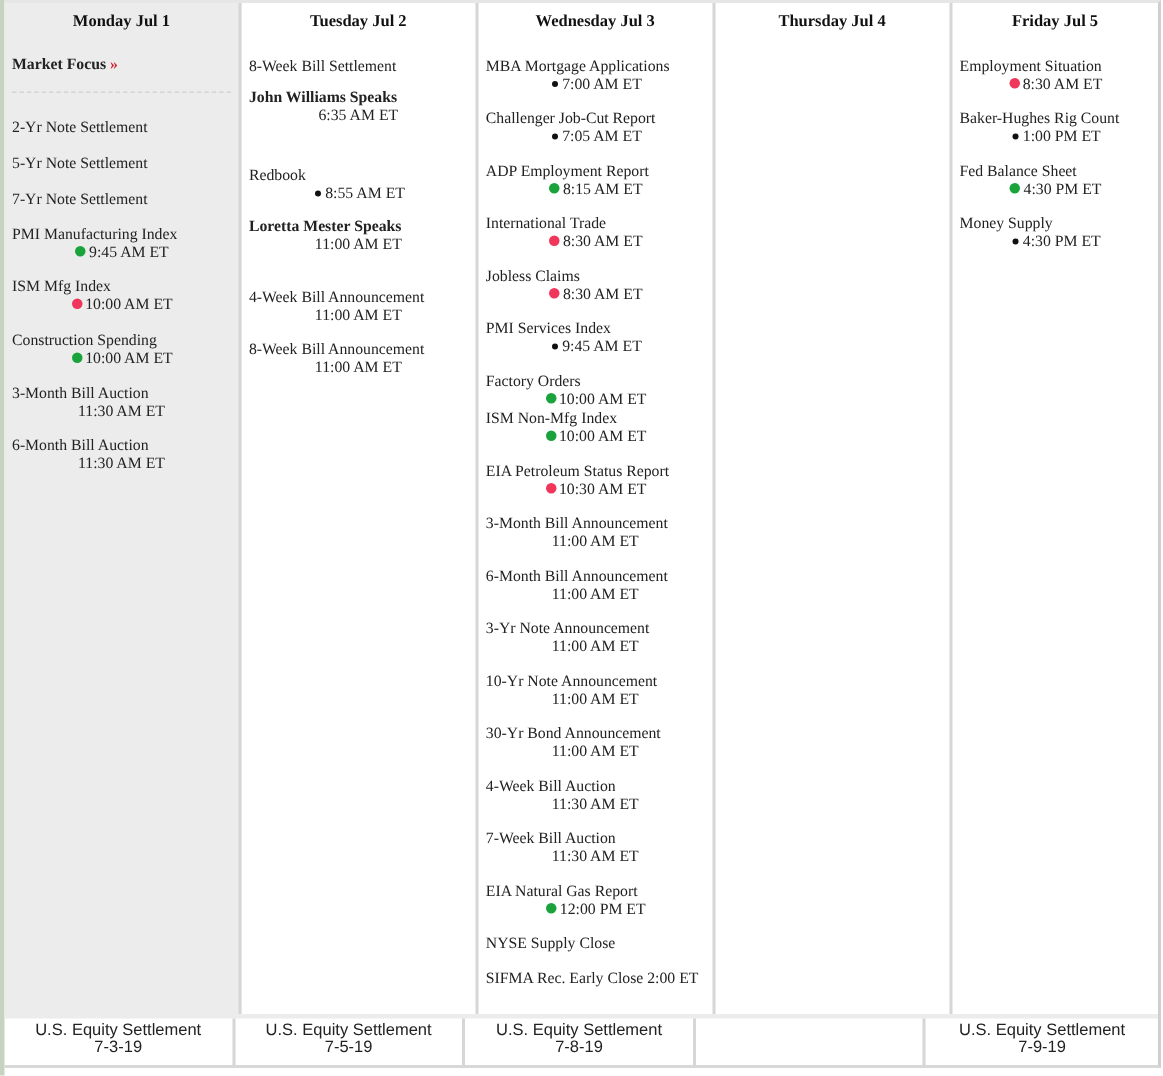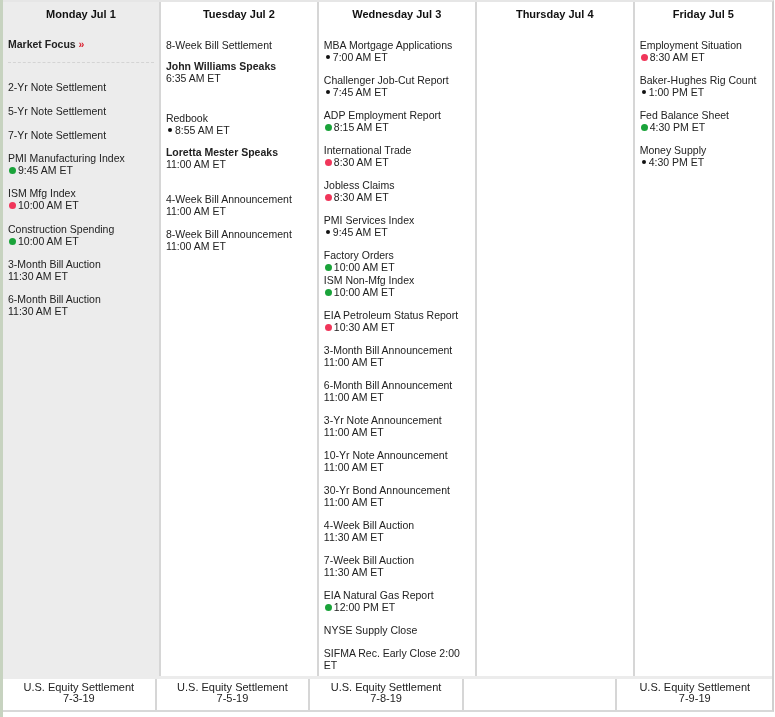--- a/index.html
+++ b/index.html
@@ -1,29 +1,29 @@
 <!DOCTYPE html>
 <html><head>
 <meta charset="utf-8">
 <style>
   * { box-sizing: border-box; margin: 0; padding: 0; }
   body { width: 775px; height: 717px; background: #ffffff; font-family: "Liberation Sans", sans-serif; color: #222; overflow: hidden; position: relative; }
   .leftstrip { position: absolute; left: 0; top: 0; width: 3px; height: 717px; background: #c7d3c0; }
   .cal { position: absolute; left: 3px; top: 0; width: 771px; height: 712px; border-top: 2px solid #e6e6e6; border-right: 2px solid #cfcfcf; border-bottom: 2px solid #d8d8d8; display: flex; flex-direction: column; }
   .row-main { display: flex; flex: 1; }
   .row-foot { display: flex; height: 34px; border-top: 3px solid #ececec; }
-  .col { width: 178px; border-right: 2px solid #d6d6d6; position: relative; }
+  .col { width: 178px; border-right: 2px solid #d6d6d6; position: relative; font-family: Liberation Serif, serif; }
   .col:last-child { border-right: none; width: 155px; }
   .col.today { background: #ececec; }
   .day-head { font-weight: bold; font-size: 11px; text-align: center; height: 28px; line-height: 24px; color: #111; }
   .events { padding: 0 5px; }
   .ev { font-size: 10.5px; line-height: 12px; color: #222; }
   .ev .name { display: block; }
   .ev .name.bold { font-weight: bold; }
-  .ev .time { display: block; }
+  .ev .time { display: block; text-align: center; }
   .dot { display: inline-block; border-radius: 50%; vertical-align: middle; margin-right: 2px; margin-left: 1px; position: relative; top: -1px; }
   .dot.green { width: 7px; height: 7px; background: #1aa33a; }
   .dot.red { width: 7px; height: 7px; background: #f0365a; }
   .dot.black { width: 4px; height: 4px; background: #111; margin-right: 3px; margin-left: 2px; }
   .market-focus { font-weight: bold; font-size: 10.5px; }
   .market-focus .arrow { color: #d9202f; }
   .sep { border-top: 1px dashed #d4d4d4; margin: 0 0 0 0; }
   .foot-cell { width: 154px; border-right: 2px solid #d6d6d6; font-size: 11px; text-align: center; line-height: 11px; padding-top: 3px; }
   .foot-cell:last-child { border-right: none; width: 155px; }
 </style>
@@ -103,21 +103,21 @@
 
     <div class="col">
       <div class="day-head">Wednesday Jul 3</div>
       <div class="events" style="padding-top:9px;">
         <div class="ev" style="margin-bottom:11px;">
             <span class="name">MBA Mortgage Applications</span>
             <span class="time"><span class="dot black"></span><span>7:00 AM ET</span></span>
           </div>
         <div class="ev" style="margin-bottom:11px;">
             <span class="name">Challenger Job-Cut Report</span>
-            <span class="time"><span class="dot black"></span><span>7:45 AM ET</span></span>
+            <span class="time"><span class="dot black"></span><span>7:05 AM ET</span></span>
           </div>
         <div class="ev" style="margin-bottom:11px;">
             <span class="name">ADP Employment Report</span>
             <span class="time"><span class="dot green"></span><span>8:15 AM ET</span></span>
           </div>
         <div class="ev" style="margin-bottom:11px;">
             <span class="name">International Trade</span>
             <span class="time"><span class="dot red"></span><span>8:30 AM ET</span></span>
           </div>
         <div class="ev" style="margin-bottom:11px;">

